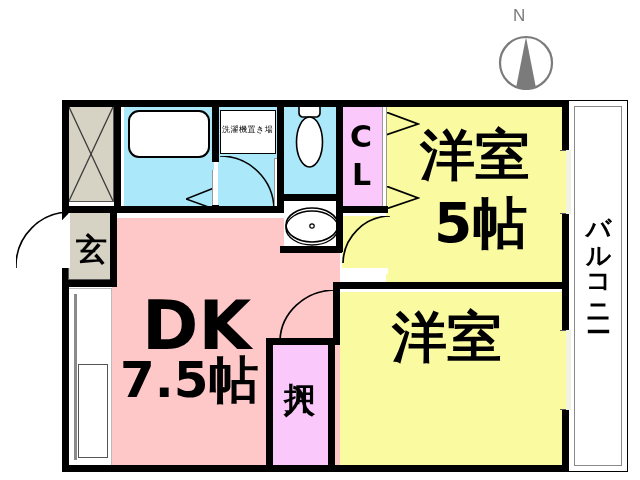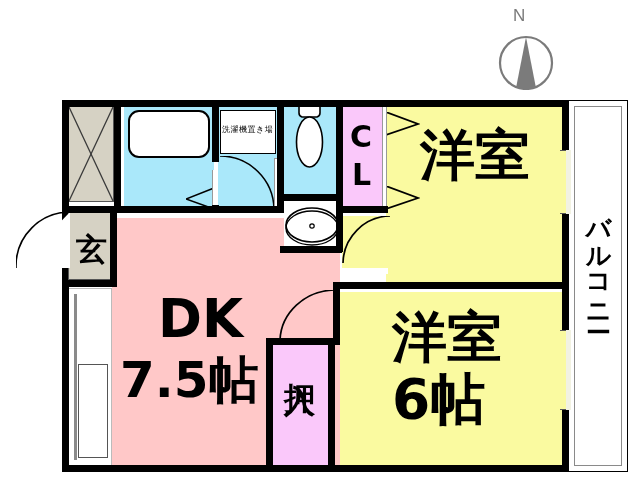--- a/index.html
+++ b/index.html
@@ -76,21 +76,21 @@
   <div class="vlabel" style="left:586px; top:200px; font-size:25px;">バルコニー</div>
 
   <div class="abs" style="left:62px; top:100px; width:506px; height:372px; background:#ffffff; border:6px solid #000;"></div>
 
   <div class="room" style="left:112px; top:218px; width:166px; height:248px; background:#ffc8c8;"></div>
 
   <div class="room" style="left:112px; top:285px; width:10px; height:181px; background:#ffc8c8;"></div>
 
   <div class="room" style="left:278px; top:218px; width:62px; height:248px; background:#ffc8c8;"></div>
 
-  <div class="label" style="left:158px; top:292px; font-size:53px;">DK</div>
+  <div class="label" style="left:142px; top:292px; font-size:68px;">DK</div>
   <div class="label" style="left:120px; top:355px; font-size:50px;">7.5帖</div>
 
   <div class="room" style="left:68px; top:212px; width:44px; height:68px; background:#d6d2c4; border:1px solid #555;"></div>
   <div class="label" style="left:76px; top:234px; font-size:31px;">玄</div>
 
   <svg class="abs" style="left:16px; top:212px; width:56px; height:58px;">
     <path d="M 54,0 L 54,56 L 0,56" fill="#ffffff" stroke="none"></path>
     <path d="M 54,0 A 54,54 0 0 0 0,54" fill="none" stroke="#000" stroke-width="1.6"></path>
     <line x1="0" y1="54" x2="0" y2="56" stroke="#000" stroke-width="1.6"></line>
   </svg>
@@ -130,38 +130,38 @@
     <ellipse cx="28" cy="24" rx="26" ry="17" fill="none" stroke="#000" stroke-width="1.4"></ellipse>
     <circle cx="28" cy="22" r="2.2" fill="#ffffff" stroke="#000" stroke-width="1.2"></circle>
   </svg>
 
   <div class="abs" style="left:342px; top:106px; width:40px; height:106px; background:#fac8fa;"></div>
   <div class="label" style="left:350px; top:122px; font-size:30px;">C</div>
   <div class="label" style="left:352px; top:160px; font-size:30px;">L</div>
 
   <div class="room" style="left:386px; top:106px; width:176px; height:178px; background:#fafaa0;"></div>
   <div class="label" style="left:420px; top:128px; font-size:55px;">洋室</div>
+  <div class="label" style="left:434px; top:196px; font-size:55px;">5帖</div>
 
   <svg class="abs" style="left:386px; top:112px; width:34px; height:24px;">
     <polyline points="0,0 32,12 0,23" fill="none" stroke="#000" stroke-width="1.7"></polyline>
   </svg>
   <svg class="abs" style="left:386px; top:186px; width:34px; height:24px;">
     <polyline points="0,0 32,12 0,23" fill="none" stroke="#000" stroke-width="1.7"></polyline>
   </svg>
   <div class="abs" style="left:382px; top:106px; width:5px; height:106px; background:#ffffff; border-left:1px solid #999; border-right:1px solid #999;"></div>
 
   <svg class="abs" style="left:342px; top:216px; width:48px; height:56px;">
     <rect x="0" y="0" width="48" height="56" fill="#fafaa0" stroke="none"></rect>
     <path d="M 48,0 A 48,48 0 0 0 1,47" fill="none" stroke="#000" stroke-width="1.7"></path>
   </svg>
   <div class="abs" style="left:342px; top:268px; width:46px; height:6px; background:#ffffff;"></div>
 
   <div class="room" style="left:340px; top:292px; width:222px; height:174px; background:#fafaa0;"></div>
   <div class="label" style="left:392px; top:310px; font-size:55px;">洋室</div>
-  <div class="label" style="left:392px; top:372px; font-size:55px;">6帖</div>
 
   <div class="abs" style="left:272px; top:344px; width:58px; height:122px; background:#fac8fa;"></div>
   <div class="vlabel" style="left:284px; top:358px; font-size:31px;">押入</div>
 
   <svg class="abs" style="left:278px; top:290px; width:58px; height:52px;">
     <path d="M 56,0 A 56,52 0 0 0 2,50" fill="none" stroke="#000" stroke-width="1.7"></path>
   </svg>
 
   <div class="abs" style="left:68px; top:288px; width:44px; height:178px; background:#ffffff; border:1px solid #bbb;"></div>
   <div class="abs" style="left:74px; top:294px; width:3px; height:166px; background:#8a8a8a;"></div>

